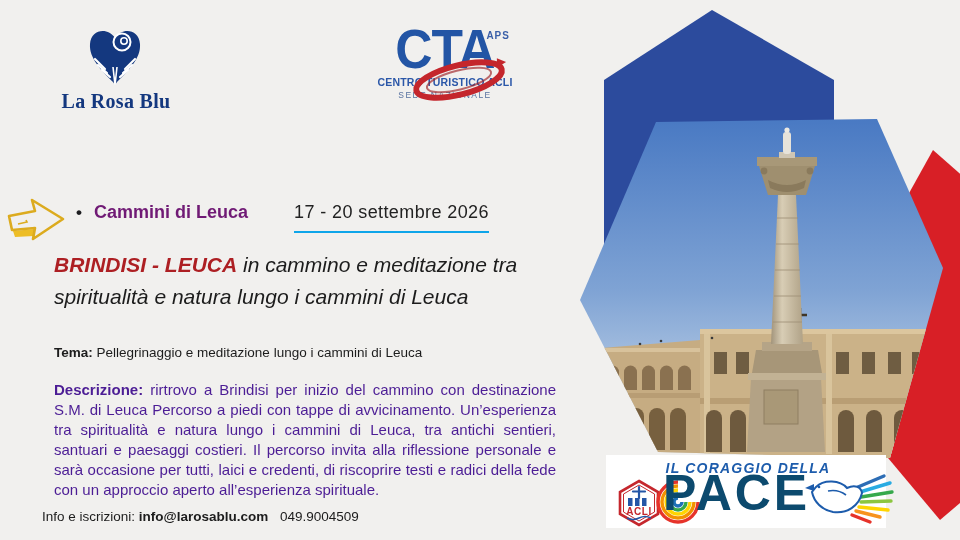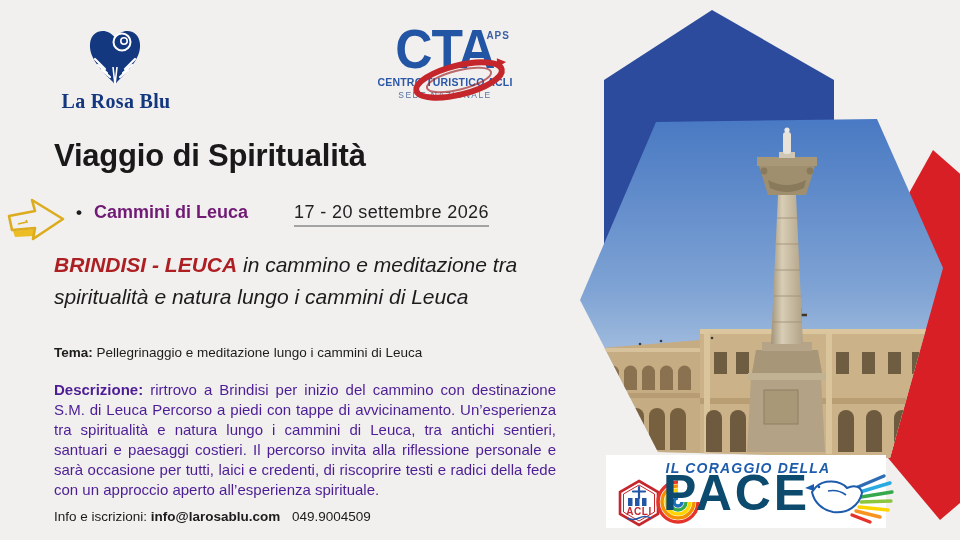--- a/index.html
+++ b/index.html
@@ -28,31 +28,31 @@
   .cta-line1{margin-top:1px;font-size:10.5px;font-weight:600;color:#2b57a8;
     letter-spacing:.2px;white-space:nowrap;}
   .cta-line2{margin-top:2px;font-size:8.5px;color:#56719f;letter-spacing:1.4px;white-space:nowrap;}
 
   .page-title{left:54px;top:138px;font-size:31px;font-weight:bold;color:#191919;letter-spacing:-.2px;}
 
   .bullet-row{left:76px;top:202px;display:flex;align-items:baseline;}
   .bullet-dot{font-size:17px;font-weight:bold;margin-right:12px;}
   .bullet-label{font-size:18px;font-weight:bold;color:#701a75;}
   .event-dates{margin-left:46px;font-size:18px;color:#222;
-    border-bottom:2px solid #a3a3a3;padding-bottom:2px;letter-spacing:.4px;}
+    border-bottom:2px solid #0ea5e9;padding-bottom:8px;letter-spacing:.4px;}
 
   .route{left:54px;top:249px;width:482px;font-size:21px;font-style:italic;
     line-height:1.5;color:#1c1c1c;}
   .route .hl{font-weight:bold;color:#ad1f23;}
 
   .tema{left:54px;top:345px;width:500px;font-size:13.5px;color:#1c1c1c;}
   .bold{font-weight:bold;margin-top:48px;}
   .descr{left:54px;top:380px;width:502px;font-size:15px;line-height:1.33;
     text-align:justify;color:#4c1d95;}
-  .contact{left:54px;top:509px;font-size:13.5px;color:#1c1c1c;}
+  .contact{left:42px;top:509px;font-size:13.5px;color:#1c1c1c;}
   .contact .phone{margin-left:8px;}
   .contact a{color:#1c1c1c;text-decoration:none;font-weight:bold;}
 
   
   .pace-box{left:606px;top:455px;width:280px;height:73px;background:#ffffff;}
   .pace-line1{position:absolute;left:44px;top:5px;width:196px;text-align:center;
     font-size:14px;font-weight:bold;color:#1d5cac;letter-spacing:1.2px;white-space:nowrap;font-style:italic;}
   .pace-word{position:absolute;left:57px;top:13px;font-size:50px;line-height:1;
     font-weight:bold;color:#0c4a6e;letter-spacing:3px;}
 </style>
@@ -196,21 +196,20 @@
       <g transform="rotate(-14 56 26)">
         <ellipse cx="56" cy="26" rx="44" ry="14.5" fill="none" stroke="#c4262c" stroke-width="6"></ellipse>
         <ellipse cx="56" cy="26" rx="33" ry="9.5" fill="none" stroke="#9e1e24" stroke-width="2" opacity=".65"></ellipse>
         <polygon points="98,14 106,20 96,23" fill="#c4262c"></polygon>
       </g>
     </svg>
     <div class="cta-line1">CENTRO TURISTICO ACLI</div>
     <div class="cta-line2">SEDE NAZIONALE</div>
   </div>
 
-  <div class="abs page-title">Viaggio di Spiritualità</div>
 
   <svg class="abs" style="left:5px;top:194px;" width="64" height="54" viewBox="0 0 64 54">
     <polygon points="8,37 30,35 29,42 10,43" fill="#edbd25"></polygon>
     <path d="M4,22 L30,17 L27,6 L58,25 L28,45 L30,34 L7,36 Z" fill="none" stroke="#dcab1e" stroke-width="2.6" stroke-linejoin="round"></path>
     <path d="M13,30 l9,-2 -1,-2" fill="none" stroke="#dcab1e" stroke-width="1.6"></path>
   </svg>
 
   <div class="abs bullet-row">
     <span class="bullet-dot">•</span>
     <span class="bullet-label">Cammini di Leuca</span>

